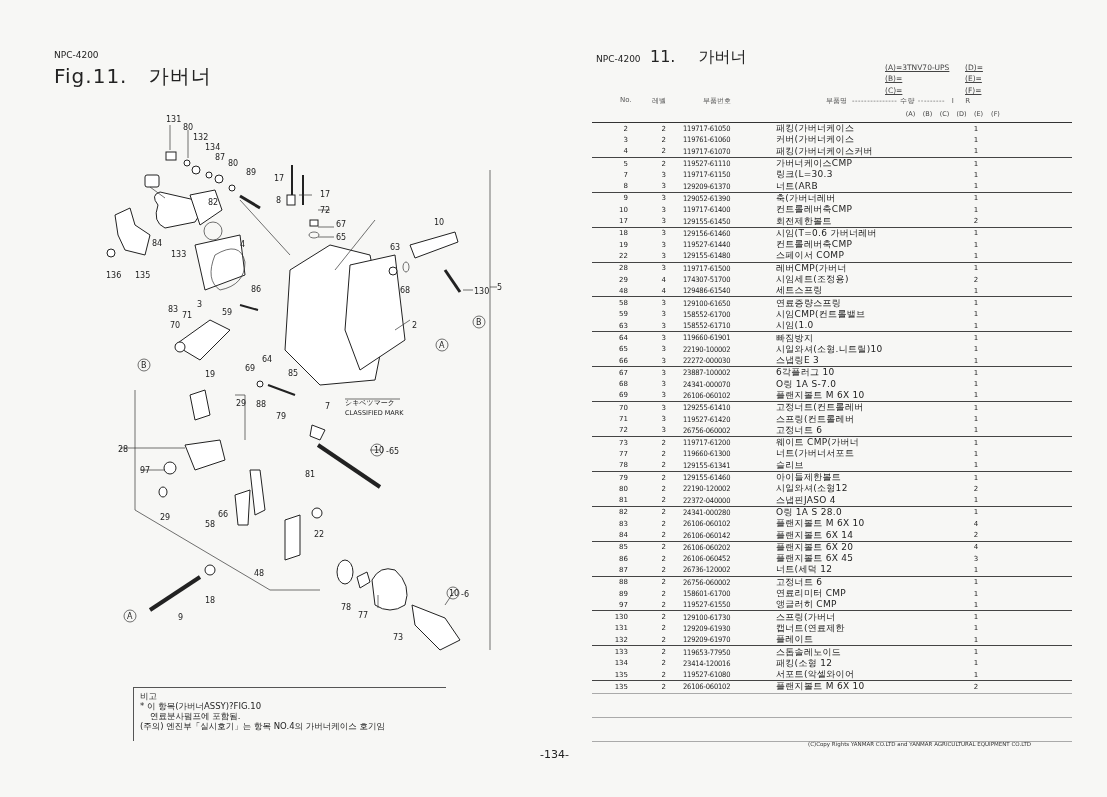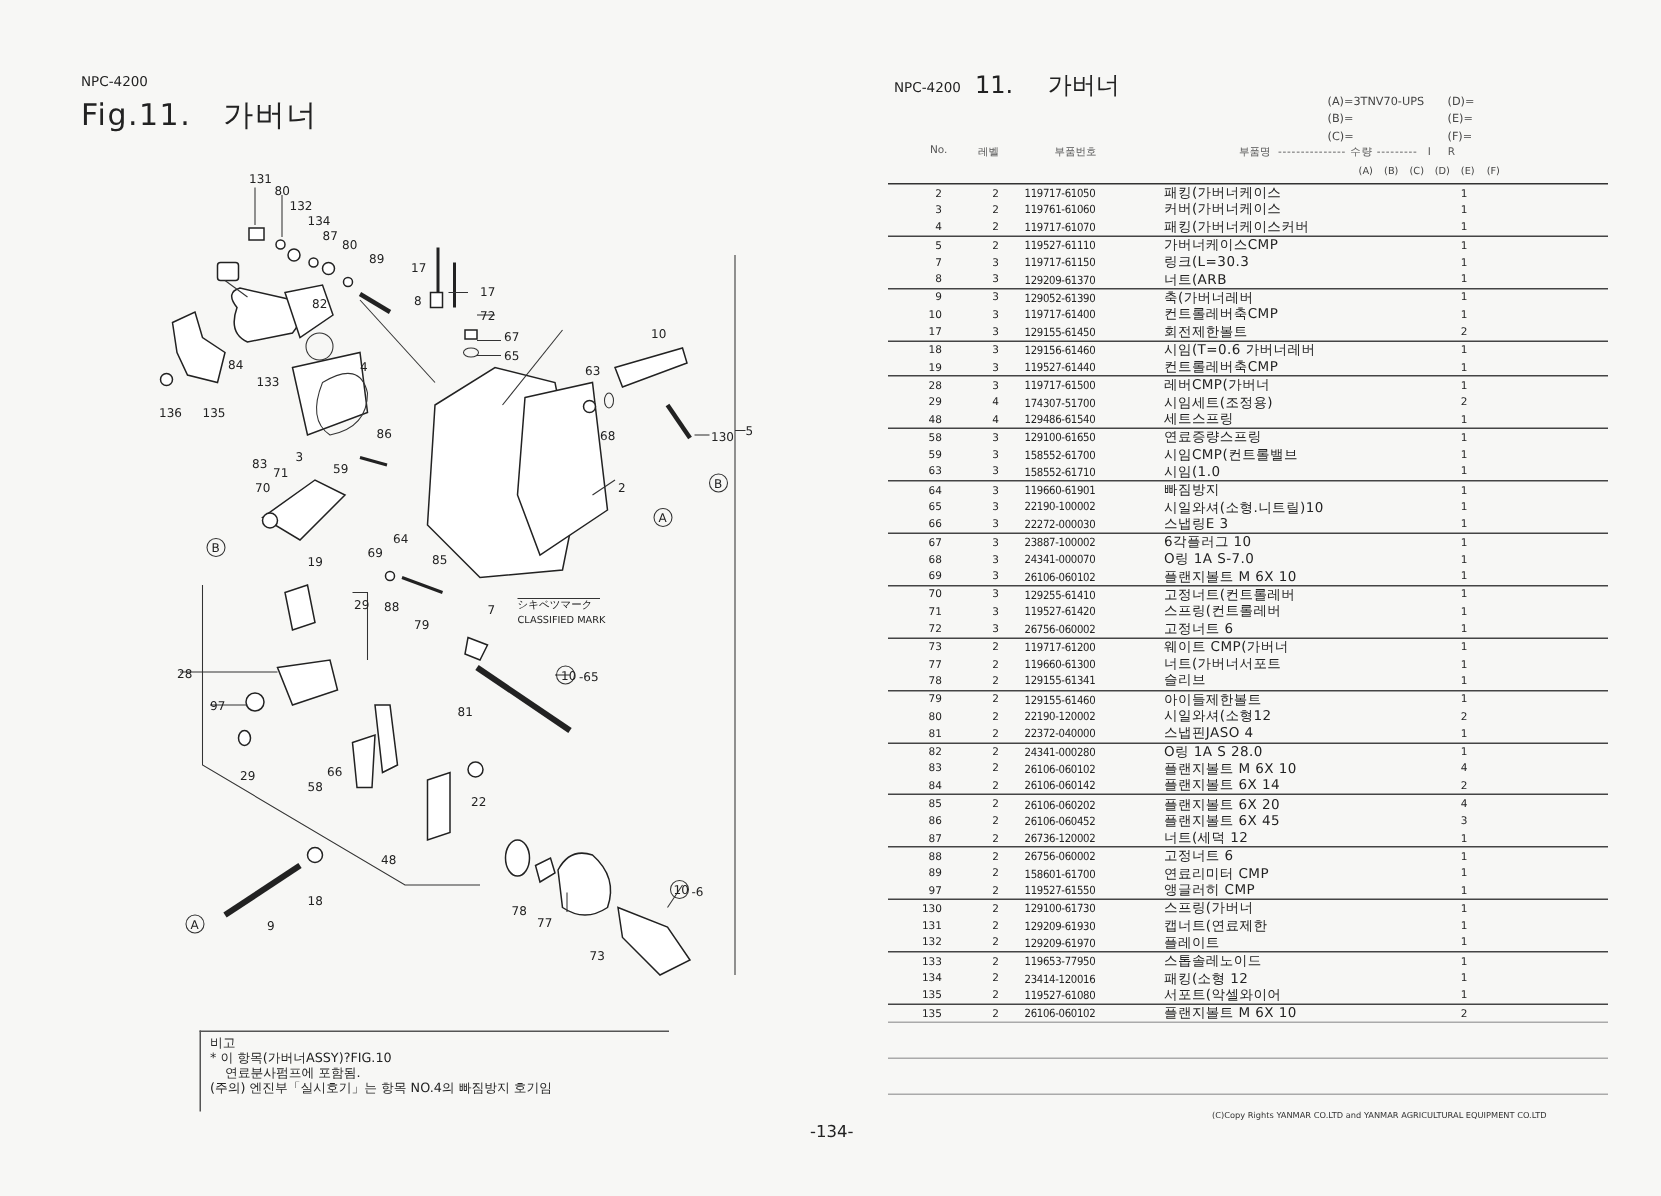--- a/index.html
+++ b/index.html
@@ -6,21 +6,21 @@
   body { width:1107px; height:797px; background:#f7f7f5; position:relative; overflow:hidden;
          font-family:"DejaVu Sans", sans-serif; color:#222; }
   .abs { position:absolute; }
   .model-left { left:54px; top:50px; font-size:9px; }
   .fig-title { left:54px; top:63px; font-size:20px; letter-spacing:1px; }
   .fig-title span { margin-right:14px; }
   .model-right { left:596px; top:54px; font-size:9px; }
   .sec-title { left:650px; top:47px; font-size:16px; }
   .sec-title span { margin-right:18px; }
   .variants { left:885px; top:62px; font-size:6.5px; color:#444; line-height:9px; }
-  .variants .row { display:flex; }
+  .variants .row { display:flex;text-decoration:underline; }
   .variants .row span:first-child { width:80px; }
   .col-head { top:96px; font-size:7px; color:#555; }
   .qty-head { left:852px; top:96px; font-size:7px; color:#555; letter-spacing:0.5px; }
   .qty-cols { left:902px; top:110px; font-size:6.5px; color:#444; }
   .qty-cols span { display:inline-block; width:17px; text-align:center; }
   .table { left:592px; top:122px; width:480px; }
   .grp { border-top:1px solid #444; }
   .grp:first-child { border-top:1.5px solid #333; }
   .row { display:flex; height:11.3px; align-items:center; font-size:7.5px; }
   .row .no { width:36px; text-align:right; font-size:7px; }
@@ -199,21 +199,21 @@
   <text class="callout" x="141" y="368">B</text>
   <text class="callout" x="127" y="619">A</text>
   <text class="callout" x="345" y="405" style="font-size:7px">シキベツマーク</text>
   <text class="callout" x="345" y="415" style="font-size:6.5px">CLASSIFIED MARK</text>
 </svg>
 
 <div class="abs notes">
   <div>비고</div>
   <div>* 이 항목(가버너ASSY)?FIG.10</div>
   <div style="padding-left:10px">연료분사펌프에 포함됨.</div>
-  <div>(주의) 엔진부「실시호기」는 항목 NO.4의 빠짐방지 호기임</div>
+  <div>(주의) 엔진부「실시호기」는 항목 NO.4의 가버너케이스 호기임</div>
 </div>
 
 <div class="abs page-no">-134-</div>
 
 <div class="abs model-right">NPC-4200</div>
 <div class="abs sec-title">
   <span>11.</span>
   <span>가버너</span>
 </div>
 
@@ -323,20 +323,27 @@
         <span class="nm">시임(T=0.6 가버너레버</span>
         <span class="q">1</span>
       </div>
       <div class="row">
         <span class="no">19</span>
         <span class="lv">3</span>
         <span class="pn">119527-61440</span>
         <span class="nm">컨트롤레버축CMP</span>
         <span class="q">1</span>
       </div>
+      <div class="row">
+        <span class="no">22</span>
+        <span class="lv">3</span>
+        <span class="pn">129155-61480</span>
+        <span class="nm">스페이서 COMP</span>
+        <span class="q">1</span>
+      </div>
     </div>
     <div class="grp">
       <div class="row">
         <span class="no">28</span>
         <span class="lv">3</span>
         <span class="pn">119717-61500</span>
         <span class="nm">레버CMP(가버너</span>
         <span class="q">1</span>
       </div>
       <div class="row">

